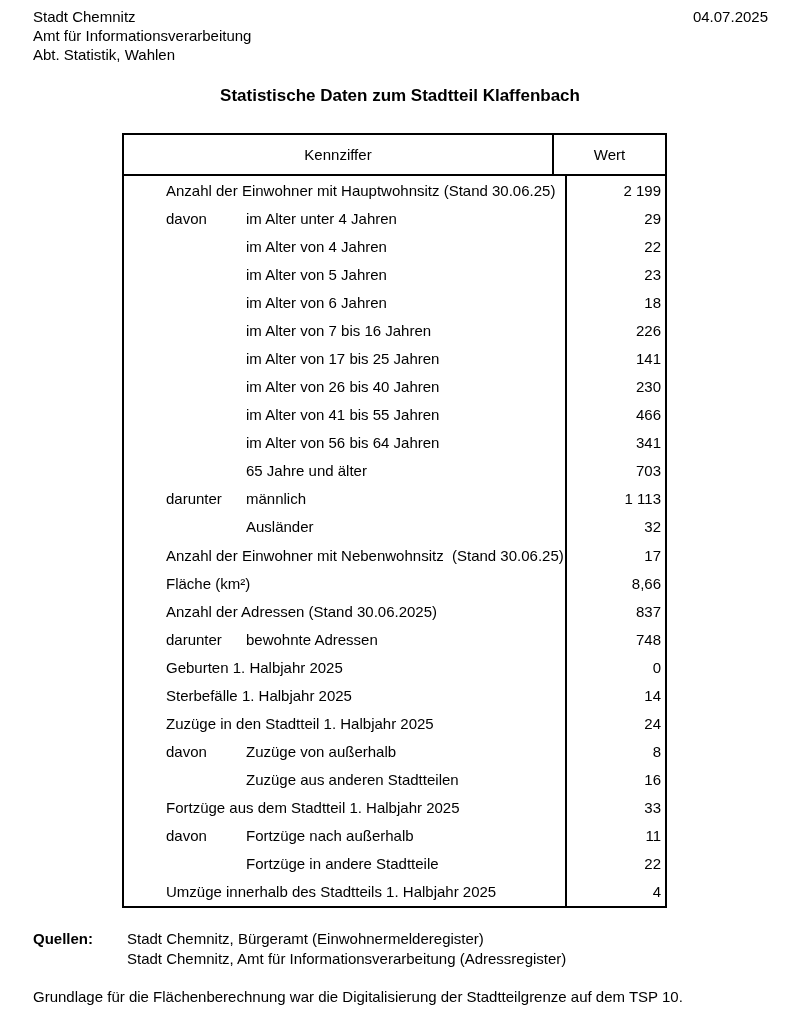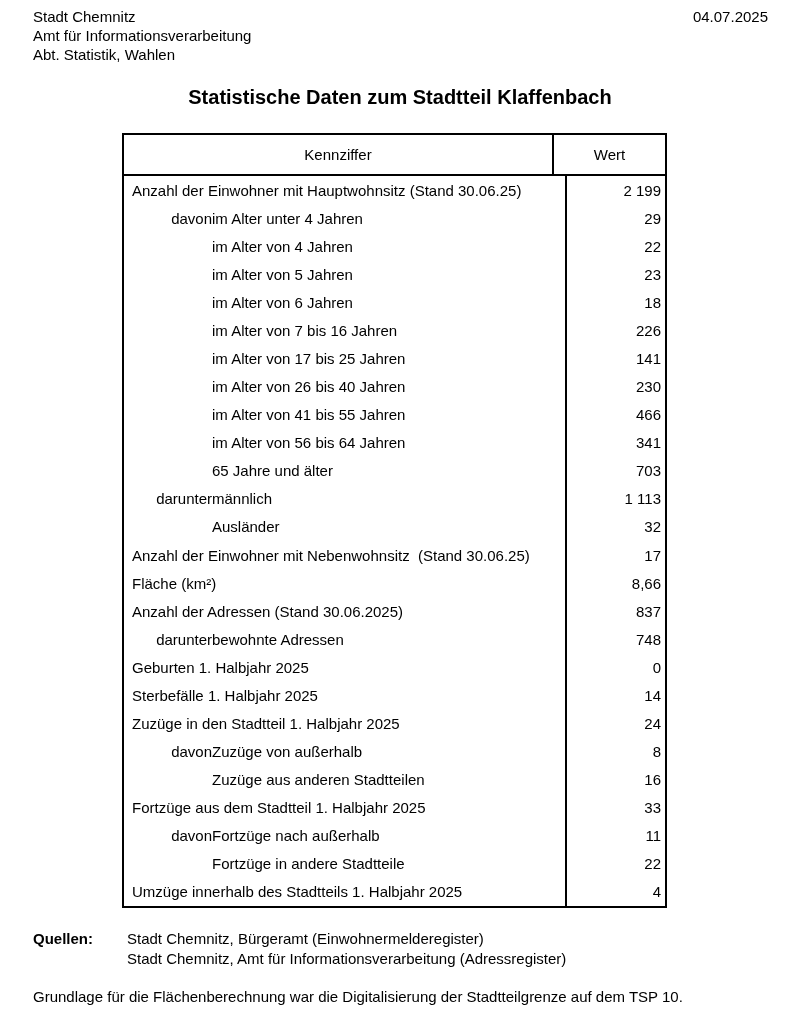--- a/index.html
+++ b/index.html
@@ -31,21 +31,21 @@
     line-height: 19px;
   }
 
   .doc-title {
     position: absolute;
     left: 0;
     top: 86px;
     width: 800px;
     text-align: center;
     font-weight: bold;
-    font-size: 20px;
+    font-size: 17px;
   }
 
   .stat-table {
     position: absolute;
     left: 122px;
     top: 133px;
     width: 545px;
     height: 775px;
     border: 2px solid #000;
     box-sizing: border-box;
@@ -82,26 +82,26 @@
     display: flex;
     min-height: 0;
   }
   .cell-main {
     flex: 1;
     display: flex;
     align-items: center;
     padding-left: 8px;
     white-space: pre;
     overflow: hidden;
+    margin-left: 34px;
   }
   .prefix {
     display: inline-block;
     width: 80px;
     flex-shrink: 0;
-    text-align: right;
   }
   .cell-value {
     width: 100px;
     box-sizing: border-box;
     border-left: 2px solid #000;
     display: flex;
     align-items: center;
     justify-content: flex-end;
     padding-right: 4px;
   }

